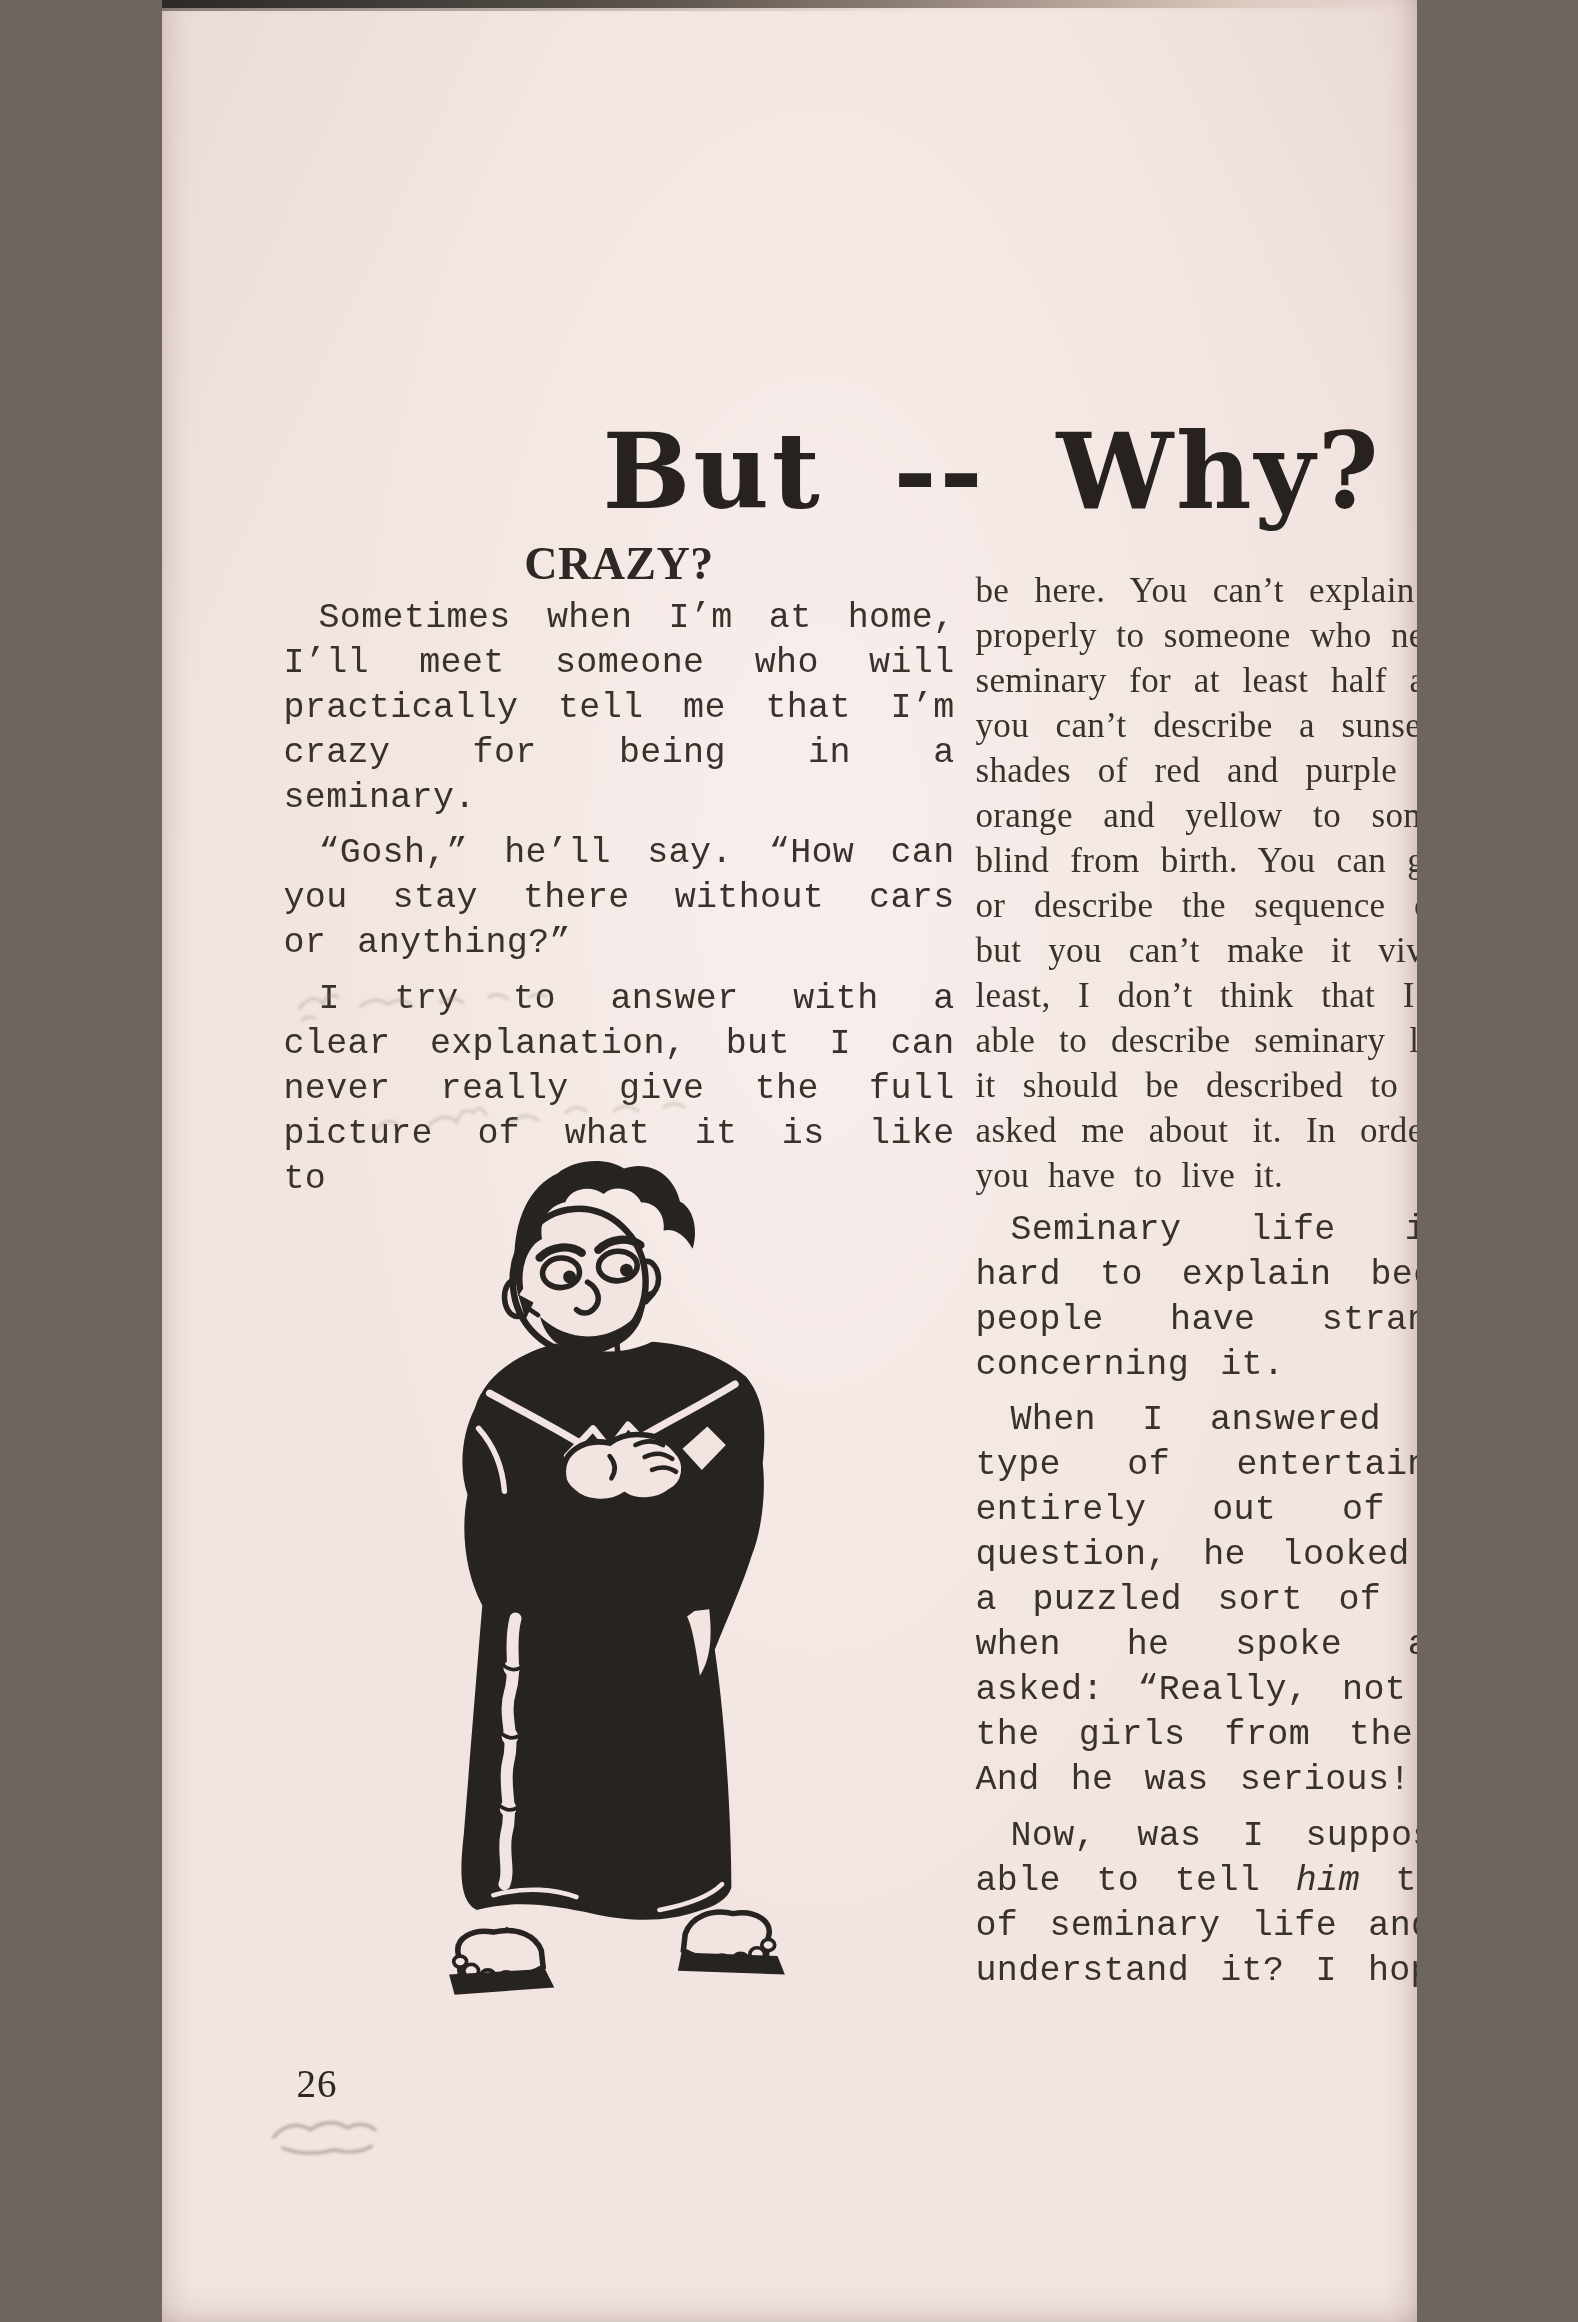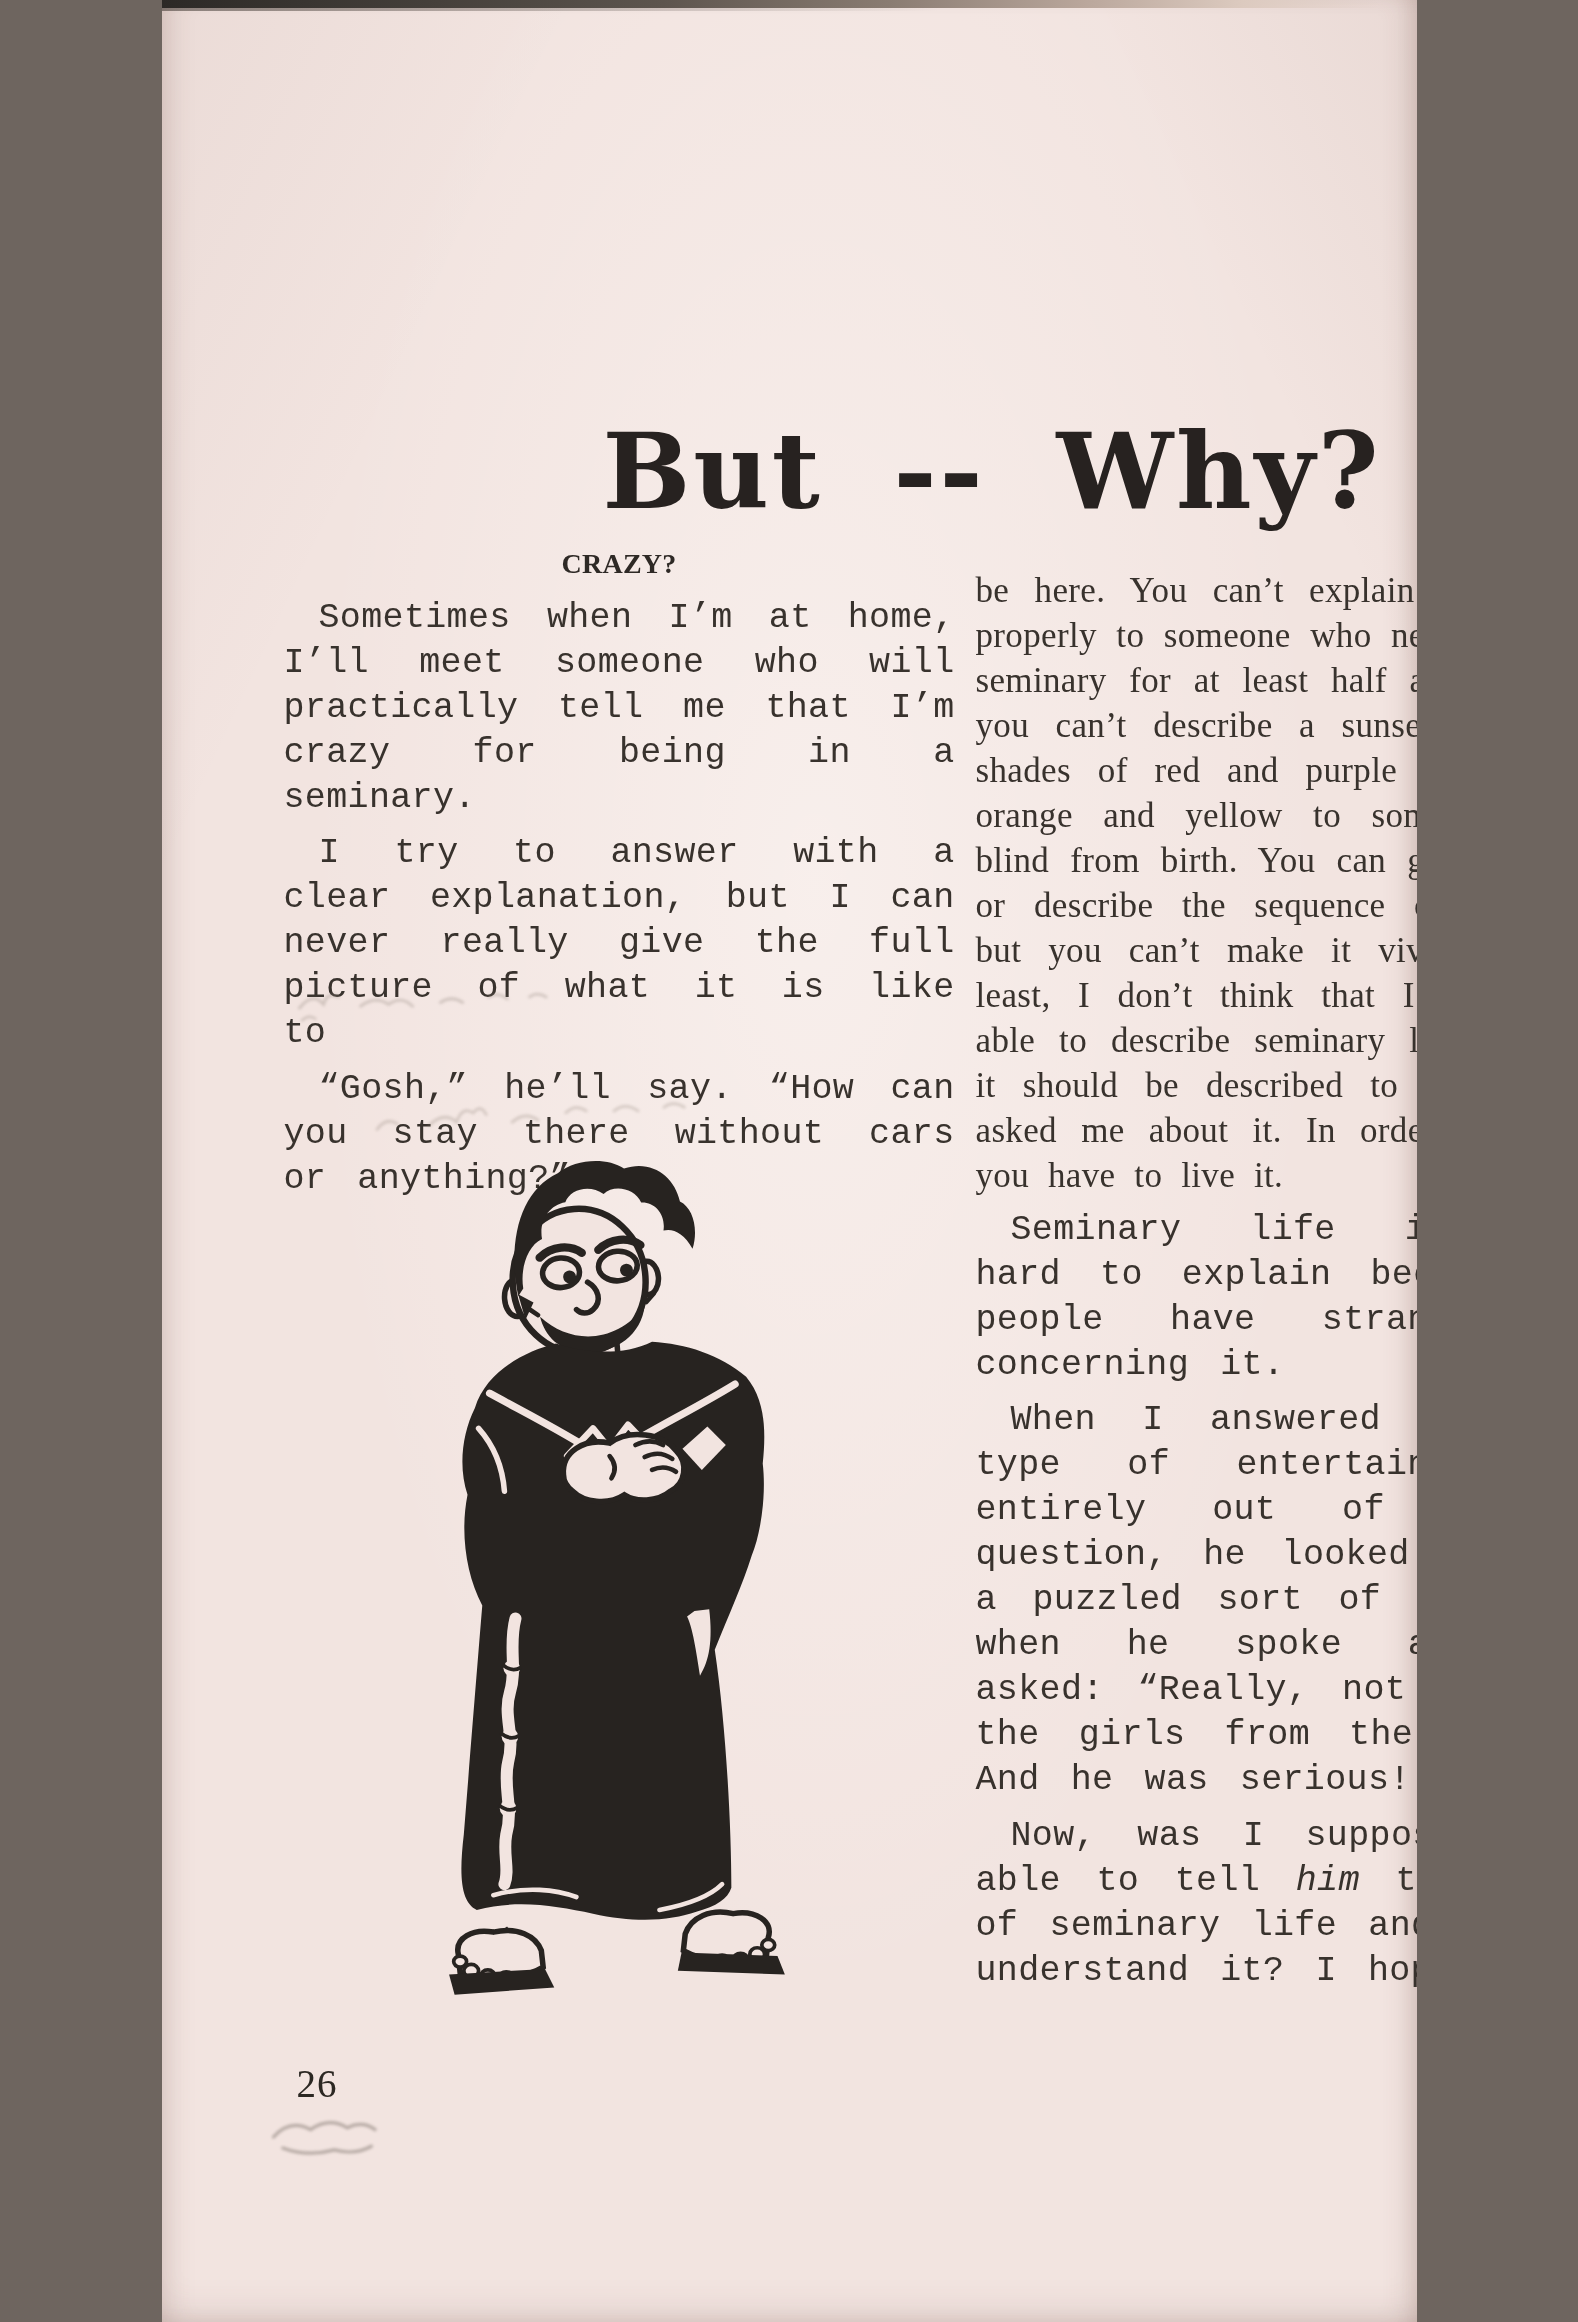--- a/index.html
+++ b/index.html
@@ -35,21 +35,21 @@
     color:#272220;
     letter-spacing:2.8px;word-spacing:32px;
   }
   .col{position:absolute;font-size:35px;line-height:45px;text-align:justify;}
   .col-left{left:122px;top:541px;width:671px;}
   .col-right{left:814px;top:542px;width:669px;margin-top:26px;}
   .col p{margin:0 0 10.2px 0;word-spacing:.28em;letter-spacing:.01em;}
   .col p.indent{text-indent:35px;font-family:Liberation Mono, monospace;}
   .col p:last-child{margin-bottom:0;}
   .col-heading{
-    text-align:center;font-weight:bold;font-size:28px;line-height:45px;
+    text-align:center;font-weight:bold;font-size:46px;line-height:45px;
     letter-spacing:1.4px;color:#2e2925;margin:0;
   }
   .page-number{
     position:absolute;left:135px;top:2061px;
     font-size:39px;font-weight:normal;color:#2c2823;letter-spacing:0.9px;
   }
   .illustration{position:absolute;left:276px;top:1150px;width:369px;height:852px;}
   .smudge{position:absolute;filter:blur(1.5px);}
   .smudge svg{display:block;width:100%;height:100%;}
 </style>
@@ -59,22 +59,22 @@
 <div class="page">
 
   <div class="scan-edge"></div>
   <div class="scan-edge2"></div>
 
   <h1 class="title">But -- Why?</h1>
 
   <div class="col col-left">
     <p class="col-heading">CRAZY?</p>
     <p class="indent">Sometimes when I’m at home, I’ll meet someone who will practically tell me that I’m crazy for being in a seminary.</p>
+    <p class="indent">“Gosh,” he’ll say. “How can you stay there without cars or anything?”</p>
     <p class="indent">I try to answer with a clear explanation, but I can never really give the full picture of what it is like to</p>
-    <p class="indent">“Gosh,” he’ll say. “How can you stay there without cars or anything?”</p>
   </div>
 
   <div class="col col-right">
     <p>be here. You can’t explain seminary life properly to someone who never lived in a seminary for at least half a year, just as you can’t describe a sunset with all its shades of red and purple and gold and orange and yellow to someone who is blind from birth. You can give an outline or describe the sequence of happenings, but you can’t make it vividly clear. At least, I don’t think that I’ve ever been able to describe seminary life as I think it should be described to everyone who asked me about it. In order to know it, you have to live it.</p>
     <p class="indent">Seminary life is doubly hard to explain because some people have strange ideas concerning it.</p>
     <p class="indent">When I answered that this type of entertainment was entirely out of the the question, he looked at me in a puzzled sort of way. Then, when he spoke again, he asked: “Really, not even with the girls from the <i>convent?</i>” And he was serious!</p>
     <p class="indent">Now, was I supposed to be able to tell <i>him</i> the meaning of seminary life and have him understand it? I hope not.</p>
   </div>
 
   <div class="smudge" style="left:130px;top:980px;width:399px;height:45px;opacity:.35">

